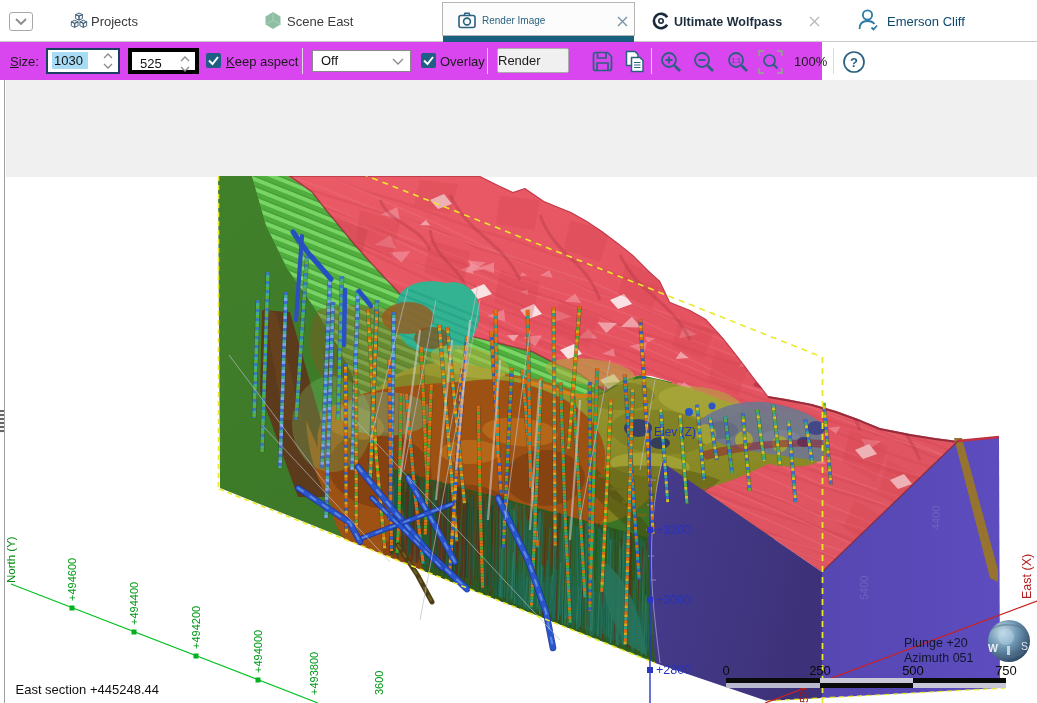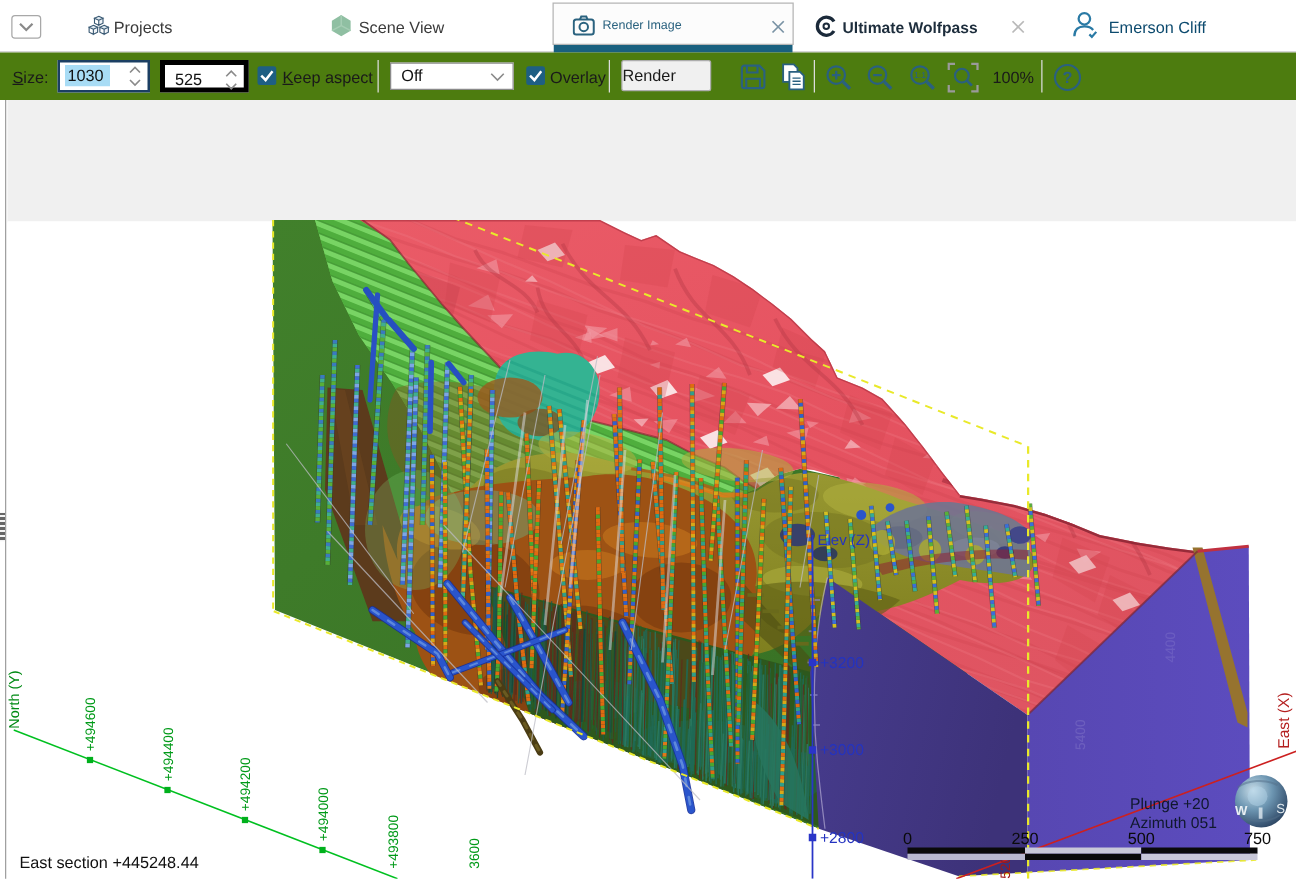--- a/index.html
+++ b/index.html
@@ -1,18 +1,18 @@
 <!DOCTYPE html>
 <html><head><meta charset="utf-8"><style>
 html,body{margin:0;padding:0;width:1037px;height:703px;overflow:hidden;background:#fff;
 font-family:"Liberation Sans",sans-serif;}
 .abs{position:absolute;}
 #tabbar{position:absolute;left:0;top:0;width:1037px;height:42px;background:#fff;border-bottom:1px solid #c9c9c9;box-sizing:border-box;padding-left:28px;}
 .tabtxt{position:absolute;top:14px;font-size:13px;color:#3a3a3a;}
-#toolbar{position:absolute;left:0;top:42px;width:1037px;height:38px;background:#4d7c0f;}
+#toolbar{position:absolute;left:0;top:42px;width:822px;height:38px;background:#d946ef;}
 #grayband{position:absolute;left:6px;top:80px;width:1031px;height:98px;background:#f0f0f0;}
 .sep{position:absolute;top:6px;height:26px;width:1px;background:#dcdcdc;}
 .cb{position:absolute;width:15px;height:15px;background:#1e5f83;border-radius:2px;top:11px;}
 .lbl{position:absolute;top:12px;font-size:13px;color:#1a1a1a;}
 </style></head><body>
 
 <div id="tabbar">
  <div class="abs" style="left:9px;top:12px;width:22px;height:17px;border:1px solid #a8a8a8;border-radius:3px">
   <svg width="22" height="17">
         <path d="M6,6 L11,11 16,6" stroke="#8a8a8a" stroke-width="1.8" fill="none"></path>
@@ -29,21 +29,21 @@
       <path d="M13.3,8.2 L16.7,9.799999999999999 13.3,11.4 9.9,9.799999999999999 Z" fill="#dfe9f0"></path>
       <path d="M9.9,9.799999999999999 L13.3,11.4 13.3,15.399999999999999 9.9,13.8 Z" fill="#ffffff"></path>
       <path d="M16.7,9.799999999999999 L13.3,11.4 13.3,15.399999999999999 16.7,13.8 Z" fill="#f0f4f8"></path>
       <path d="M13.3,8.2 L16.7,9.799999999999999 13.3,11.4 9.9,9.799999999999999 Z M9.9,9.799999999999999 L13.3,11.4 13.3,15.399999999999999 9.9,13.8 Z M16.7,9.799999999999999 L13.3,11.4 13.3,15.399999999999999 16.7,13.8 Z" fill="none" stroke="#3a5a74" stroke-width="0.9"></path>
     </svg>
  <div class="tabtxt" style="left:91px">Projects</div>
  <svg class="abs" style="left:264px;top:11px" width="18" height="19" viewBox="0 0 18 19">
    <polygon points="9,1 16.5,5.5 16.5,13.5 9,18 1.5,13.5 1.5,5.5" fill="#8fbfa2"></polygon>
    <path d="M9,1 L9,9.5 M9,9.5 L1.5,13.5 M9,9.5 L16.5,13.5" stroke="#a5cdb4" stroke-width="1.2" fill="none"></path>
     </svg>
- <div class="tabtxt" style="left:287px">Scene View</div>
+ <div class="tabtxt" style="left:287px">Scene East</div>
 
  <div class="abs" style="left:442px;top:2px;width:193px;height:34px;background:#fcfcfc;border:1px solid #b5b5b5;box-sizing:border-box"></div>
  <div class="abs" style="left:443px;top:36px;width:191px;height:6px;background:#19607f"></div>
  <svg class="abs" style="left:458px;top:12px" width="18" height="17" viewBox="0 0 18 17">
    <rect x="1" y="3.5" width="16" height="12" rx="2" fill="none" stroke="#2a627f" stroke-width="1.6"></rect>
    <path d="M6,3.5 L7,1.2 11,1.2 12,3.5" fill="none" stroke="#2a627f" stroke-width="1.6"></path>
    <circle cx="9" cy="9.5" r="3.4" fill="none" stroke="#2a627f" stroke-width="1.6"></circle>
     </svg>
  <div class="tabtxt" style="left:482px;color:#2a627f;font-weight:normal;font-size:10px;top:14.5px">Render Image</div>
  <svg class="abs" style="left:616px;top:15px" width="13" height="13">

